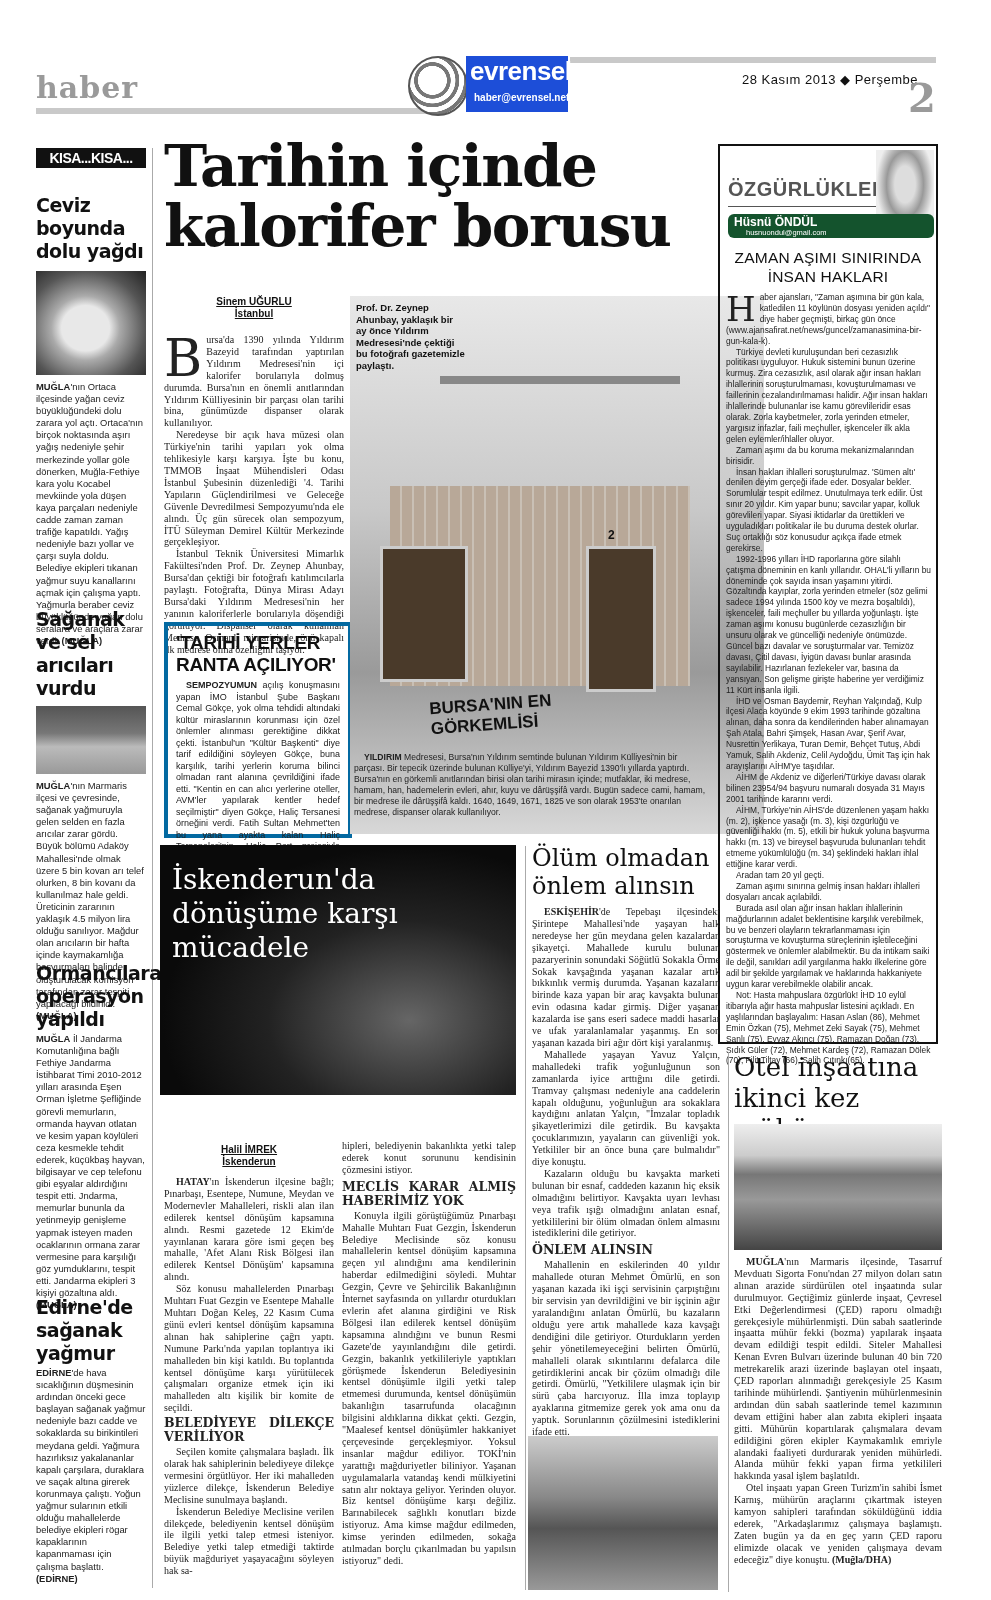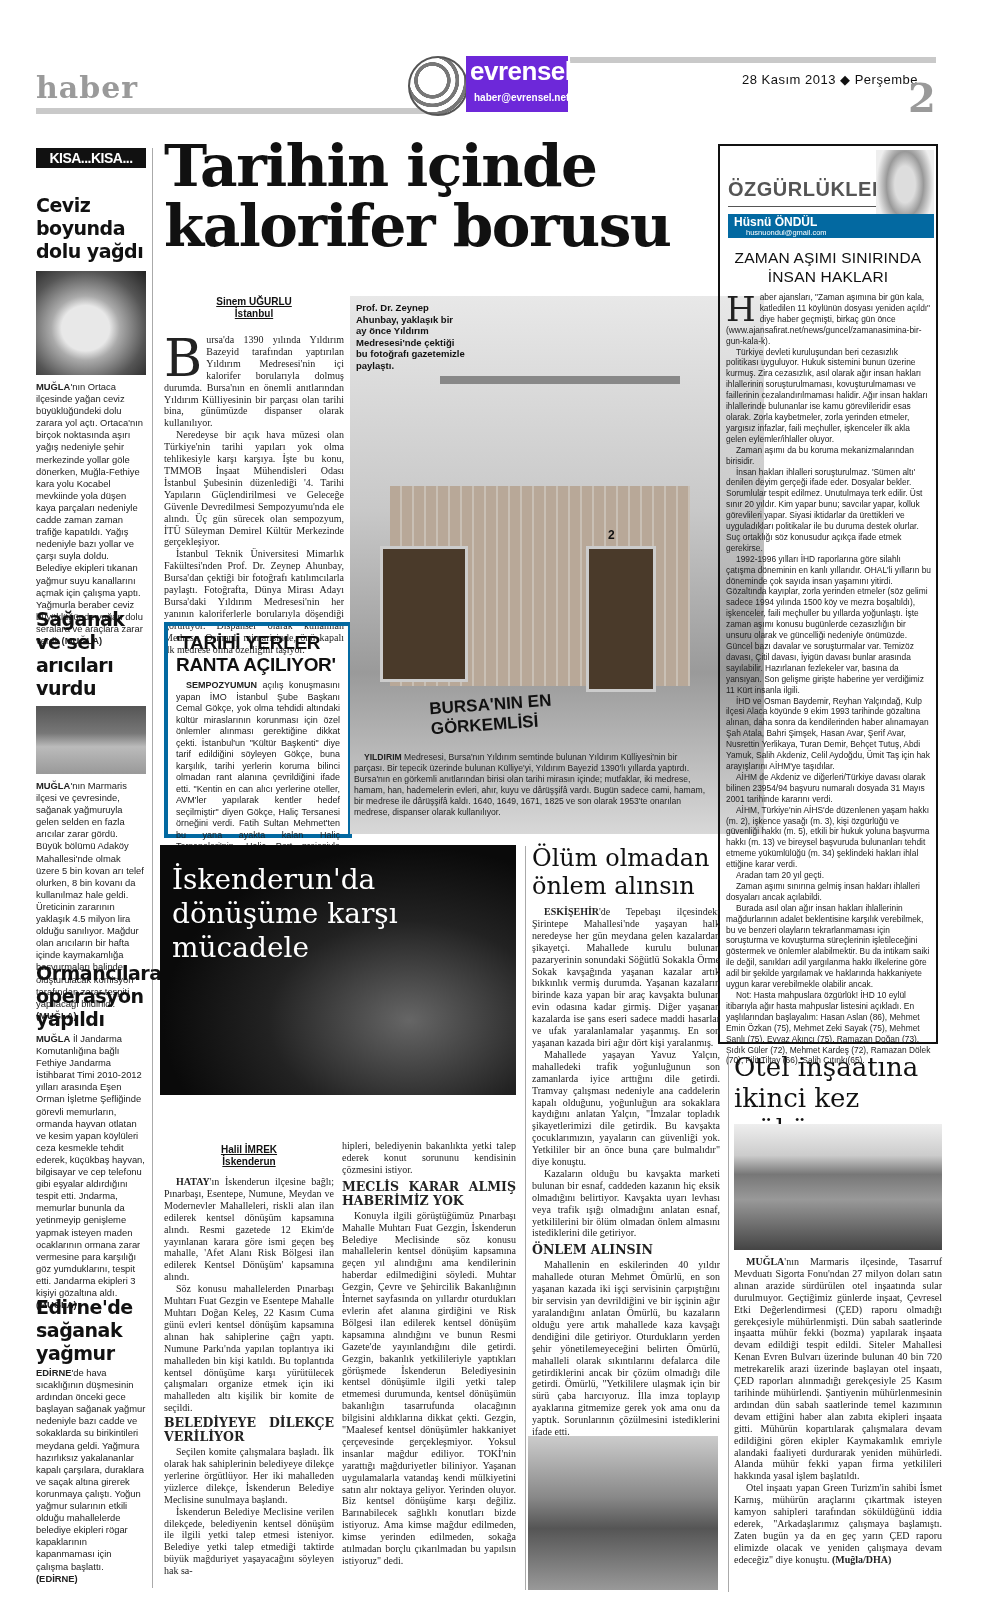--- a/index.html
+++ b/index.html
@@ -3,21 +3,21 @@
 <meta charset="utf-8">
 <style>
   html,body{margin:0;padding:0;background:#fff;}
   body{width:991px;height:1600px;position:relative;overflow:hidden;font-family:"Liberation Sans",sans-serif;color:#111;}
   .abs{position:absolute;}
   
   .haber{left:36px;top:70px;font-family:"DejaVu Serif",serif;font-weight:bold;font-size:30px;color:#9a9a9a;letter-spacing:1px;}
   .rule-left{left:36px;top:108px;width:400px;height:6px;background:#c9c9c9;}
   .rule-right{left:570px;top:57px;width:366px;height:6px;background:#c9c9c9;}
   .logo-globe{left:408px;top:56px;width:56px;height:56px;border-radius:50%;background:radial-gradient(circle at 40% 40%,#fff 0 30%,#777 31% 38%,#fff 39% 48%,#777 49% 56%,#fff 57% 66%,#777 67% 74%,#fff 75%);border:2px solid #555;}
-  .logo-box{left:466px;top:56px;width:102px;height:56px;background:#6d28d9;color:#fff;}
+  .logo-box{left:466px;top:56px;width:102px;height:56px;background:#1d4ed8;color:#fff;}
   .logo-name{position:absolute;left:4px;top:0;font-size:26px;font-weight:bold;letter-spacing:-0.5px;}
   .logo-mail{position:absolute;left:8px;top:36px;font-size:10px;font-weight:bold;}
   .dateline{left:742px;top:72px;font-size:13px;letter-spacing:0.5px;}
   .pagenum{left:908px;top:74px;font-family:"DejaVu Serif",serif;font-weight:bold;font-size:40px;color:#9a9a9a;}
   
   .kisa{left:36px;top:148px;width:110px;height:20px;background:#111;color:#fff;font-weight:bold;font-size:14px;text-align:center;line-height:20px;letter-spacing:-0.5px;}
   .lhead{font-family:"DejaVu Sans",sans-serif;font-weight:bold;color:#111;font-size:19px;line-height:23px;letter-spacing:-0.5px;}
   .lbody{font-size:9.4px;line-height:12.1px;color:#222;text-align:left;}
   .lbody b{font-weight:bold;}
   .photo{background:#888;}
@@ -32,21 +32,21 @@
   .boxhead{font-weight:bold;font-size:19px;line-height:22px;letter-spacing:-0.3px;}
   .sansbody{font-size:9px;line-height:11.5px;color:#222;text-align:justify;}
   .bigphoto{background:linear-gradient(180deg,#e8e8e8 0%,#c8c8c8 40%,#9a9a9a 70%,#d8d8d8 100%);overflow:hidden;}
   .door{position:absolute;background:#4a3a2a;border:3px solid #ccc;}
   .caption-top{font-size:9.5px;font-weight:bold;line-height:11.5px;}
   .bursa{font-weight:bold;font-size:17px;line-height:20px;transform:rotate(-4deg);}
   .capbody{font-size:8.6px;line-height:11px;color:#222;}
   
   .colbox{left:718px;top:144px;width:216px;height:896px;border:2px solid #111;}
   .ozg{font-weight:bold;font-size:20px;color:#555;letter-spacing:0.5px;}
-  .authorbar{background:#0369a1;color:#fff;}
+  .authorbar{background:#14532d;color:#fff;border-radius:6px;}
   .colhead{font-size:15.5px;line-height:19px;letter-spacing:0.2px;text-align:center;}
   .colbody{font-size:8.4px;line-height:10.9px;color:#222;}
   .colbody p{margin:0;text-indent:10px;}
   
   .isk{left:160px;top:845px;width:356px;height:250px;background:radial-gradient(ellipse at 70% 70%,#666 0%,#222 40%,#0a0a0a 70%);}
   .iskhead{font-family:"DejaVu Serif",serif;font-size:28px;line-height:34px;color:#fff;}
   .serifhead{font-family:"DejaVu Serif",serif;font-size:24px;line-height:28px;}
   .subhead{font-family:"DejaVu Serif",serif;font-weight:bold;font-size:12.5px;line-height:14px;}
 </style>
 </head>
@@ -150,21 +150,21 @@
 
 <div class="abs" style="left:164px;top:1144px;width:170px;">
   <div class="byline">Halil İMREK</div>
   <div class="byline">İskenderun</div>
 </div>
 
 <div class="abs serifbody" style="left:164px;top:1176px;width:170px;">
   <p><b>HATAY</b><span>'ın İskenderun ilçesine bağlı; Pınarbaşı, Esentepe, Numune, Meydan ve Modernevler Mahalleleri, riskli alan ilan edilerek kentsel dönüşüm kapsamına alındı. Resmi gazetede 12 Ekim'de yayınlanan karara göre ismi geçen beş mahalle, 'Afet Alanı Risk Bölgesi ilan edilerek Kentsel Dönüşüm' kapsamına alındı.</span></p>
   <p>Söz konusu mahallelerden Pınarbaşı Muhtarı Fuat Gezgin ve Esentepe Mahalle Muhtarı Doğan Keleş, 22 Kasım Cuma günü evleri kentsel dönüşüm kapsamına alınan hak sahiplerine çağrı yaptı. Numune Parkı'nda yapılan toplantıya iki mahalleden bin kişi katıldı. Bu toplantıda kentsel dönüşüme karşı yürütülecek çalışmaları organize etmek için iki mahalleden altı kişilik bir komite de seçildi.</p>
   <div class="subhead" style="margin:2px 0;">BELEDİYEYE DİLEKÇE VERİLİYOR</div>
-  <p>Seçilen komite çalışmalara başladı. İlk olarak hak sahiplerinin belediyeye dilekçe yerlerine örgütlüyor. Her iki mahalleden yüzlerce dilekçe, İskenderun Belediye Meclisine sunulmaya başlandı.</p>
+  <p>Seçilen komite çalışmalara başladı. İlk olarak hak sahiplerinin belediyeye dilekçe vermesini örgütlüyor. Her iki mahalleden yüzlerce dilekçe, İskenderun Belediye Meclisine sunulmaya başlandı.</p>
   <p>İskenderun Belediye Meclisine verilen dilekçede, belediyenin kentsel dönüşüm ile ilgili yetki talep etmesi isteniyor. Belediye yetki talep etmediği taktirde büyük mağduriyet yaşayacağını söyleyen hak sa-</p>
 </div>
 
 <div class="abs serifbody" style="left:342px;top:1140px;width:174px;">
   <p style="text-indent:0">hipleri, belediyenin bakanlıkta yetki talep ederek konut sorununu kendisinin çözmesini istiyor.</p>
   <div class="subhead" style="margin:4px 0 2px;">MECLİS KARAR ALMIŞ HABERİMİZ YOK</div>
   <p>Konuyla ilgili görüştüğümüz Pınarbaşı Mahalle Muhtarı Fuat Gezgin, İskenderun Belediye Meclisinde söz konusu mahallelerin kentsel dönüşüm kapsamına geçen yıl alındığını ama kendilerinin haberdar edilmediğini söyledi. Muhtar Gezgin, Çevre ve Şehircilik Bakanlığının İnternet sayfasında on yıllardır oturdukları evlerin afet alanına girdiğini ve Risk Bölgesi ilan edilerek kentsel dönüşüm kapsamına alındığını ve bunun Resmi Gazete'de yayınlandığını dile getirdi. Gezgin, bakanlık yetkilileriyle yaptıkları görüşmede İskenderun Belediyesinin kentsel dönüşümle ilgili yetki talep etmemesi durumunda, kentsel dönüşümün bakanlığın tasarrufunda olacağının bilgisini aldıklarına dikkat çekti. Gezgin, "Maalesef kentsel dönüşümler hakkaniyet çerçevesinde gerçekleşmiyor. Yoksul insanlar mağdur ediliyor. TOKİ'nin yarattığı mağduriyetler biliniyor. Yaşanan uygulamalarla vatandaş kendi mülkiyetini satın alır noktaya geliyor. Yerinden oluyor. Biz kentsel dönüşüme karşı değiliz. Barınabilecek sağlıklı konutları bizde istiyoruz. Ama kimse mağdur edilmeden, kimse yerinden edilmeden, sokağa atılmadan borçlu çıkarılmadan bu yapılsın istiyoruz" dedi.</p>
 </div>
 
 <div class="abs vrule" style="left:525px;top:846px;height:744px;"></div>

